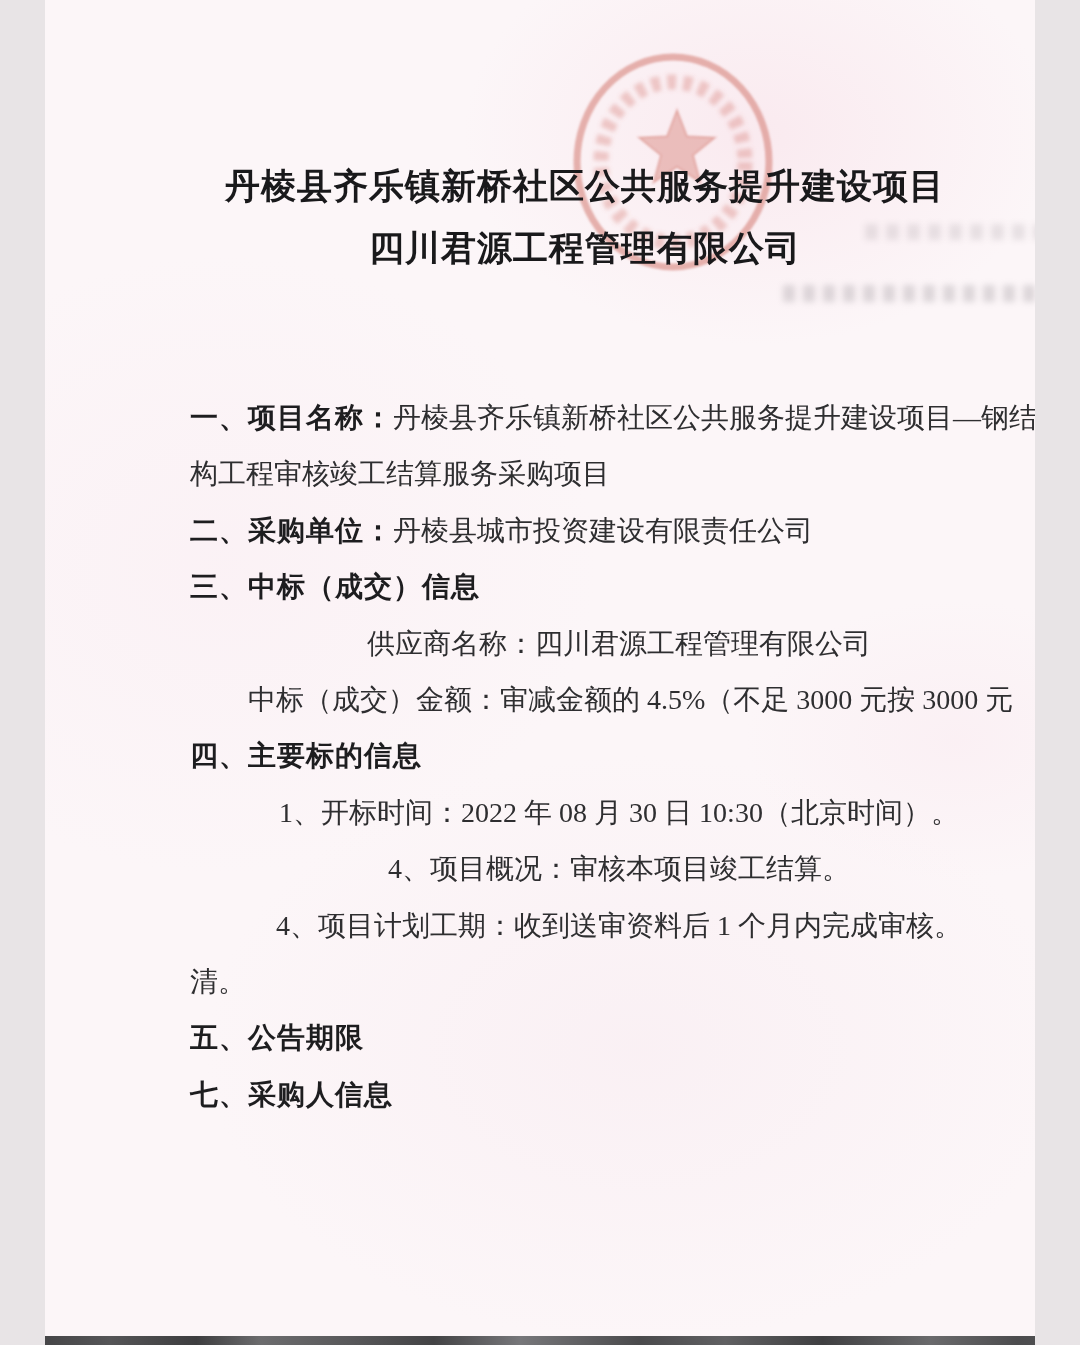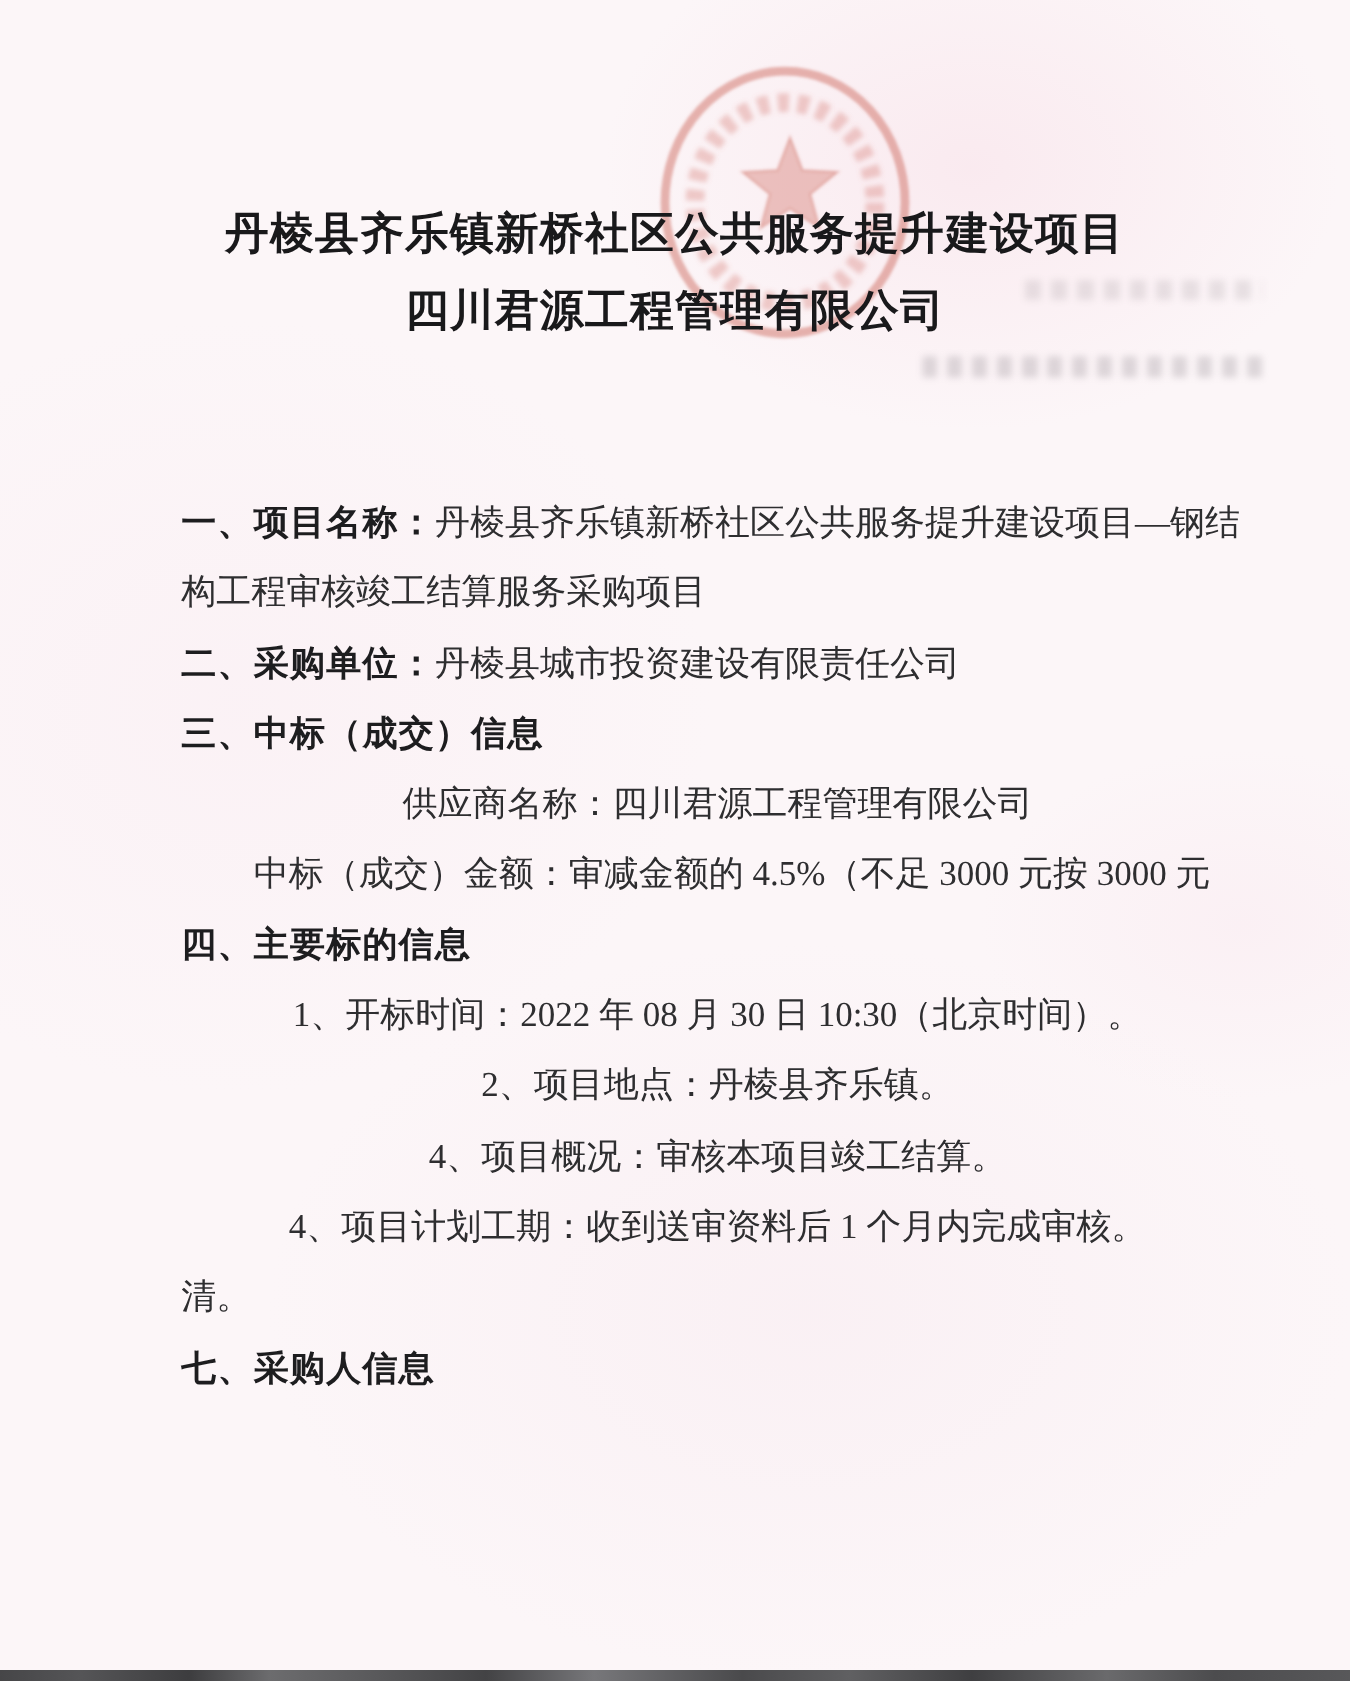--- a/index.html
+++ b/index.html
@@ -1,18 +1,18 @@
 <!DOCTYPE html>
 <html><head>
 <meta charset="utf-8">
 <style>
   html,body{margin:0;padding:0;background:#e8e4e6;}
   .page{
     position:relative;
-    width:1080px;height:1345px;
+    width:990px;height:1345px;
     margin:0 auto;
     overflow:hidden;
     background-color:#fcf6f8;
     background-image:
       radial-gradient(420px 300px at 72% 10%, rgba(248,224,232,.55), transparent 70%),
       radial-gradient(520px 430px at 18% 42%, rgba(250,238,243,.55), transparent 72%),
       radial-gradient(620px 420px at 60% 78%, rgba(247,233,239,.45), transparent 70%),
       radial-gradient(300px 200px at 92% 55%, rgba(249,231,238,.4), transparent 70%);
     font-family:"Liberation Serif","DejaVu Serif",serif;
     color:#2e2e30;
@@ -84,22 +84,22 @@
 
   <div class="doc-body">
       <div class="line"><span class="lab">一、项目名称：</span><span>丹棱县齐乐镇新桥社区公共服务提升建设项目—钢结</span></div>
       <div class="line"><span>构工程审核竣工结算服务采购项目</span></div>
       <div class="line"><span class="lab">二、采购单位：</span><span>丹棱县城市投资建设有限责任公司</span></div>
       <div class="line"><span class="lab">三、中标（成交）信息</span></div>
       <div class="line indent1"><span>供应商名称：四川君源工程管理有限公司</span></div>
       <div class="line indent1"><span>中标（成交）金额：审减金额的 4.5%（不足 3000 元按 3000 元</span></div>
       <div class="line"><span class="lab">四、主要标的信息</span></div>
       <div class="line indent1"><span>1、开标时间：2022 年 08 月 30 日 10:30（北京时间）。</span></div>
-      <div class="line indent1"><span>2、项目地点：丹棱县齐乐镇。</span></div>
       <div class="line indent1"><span>4、项目概况：审核本项目竣工结算。</span></div>
       <div class="line indent1"><span>4、项目计划工期：收到送审资料后 1 个月内完成审核。</span></div>
       <div class="line"><span>清。</span></div>
+      <div class="line"><span class="lab">五、公告期限</span></div>
       <div class="line"><span class="lab">七、采购人信息</span></div>
     </div>
 
   <div class="scan-bar"></div>
 
 </div>
 
 </body></html>

